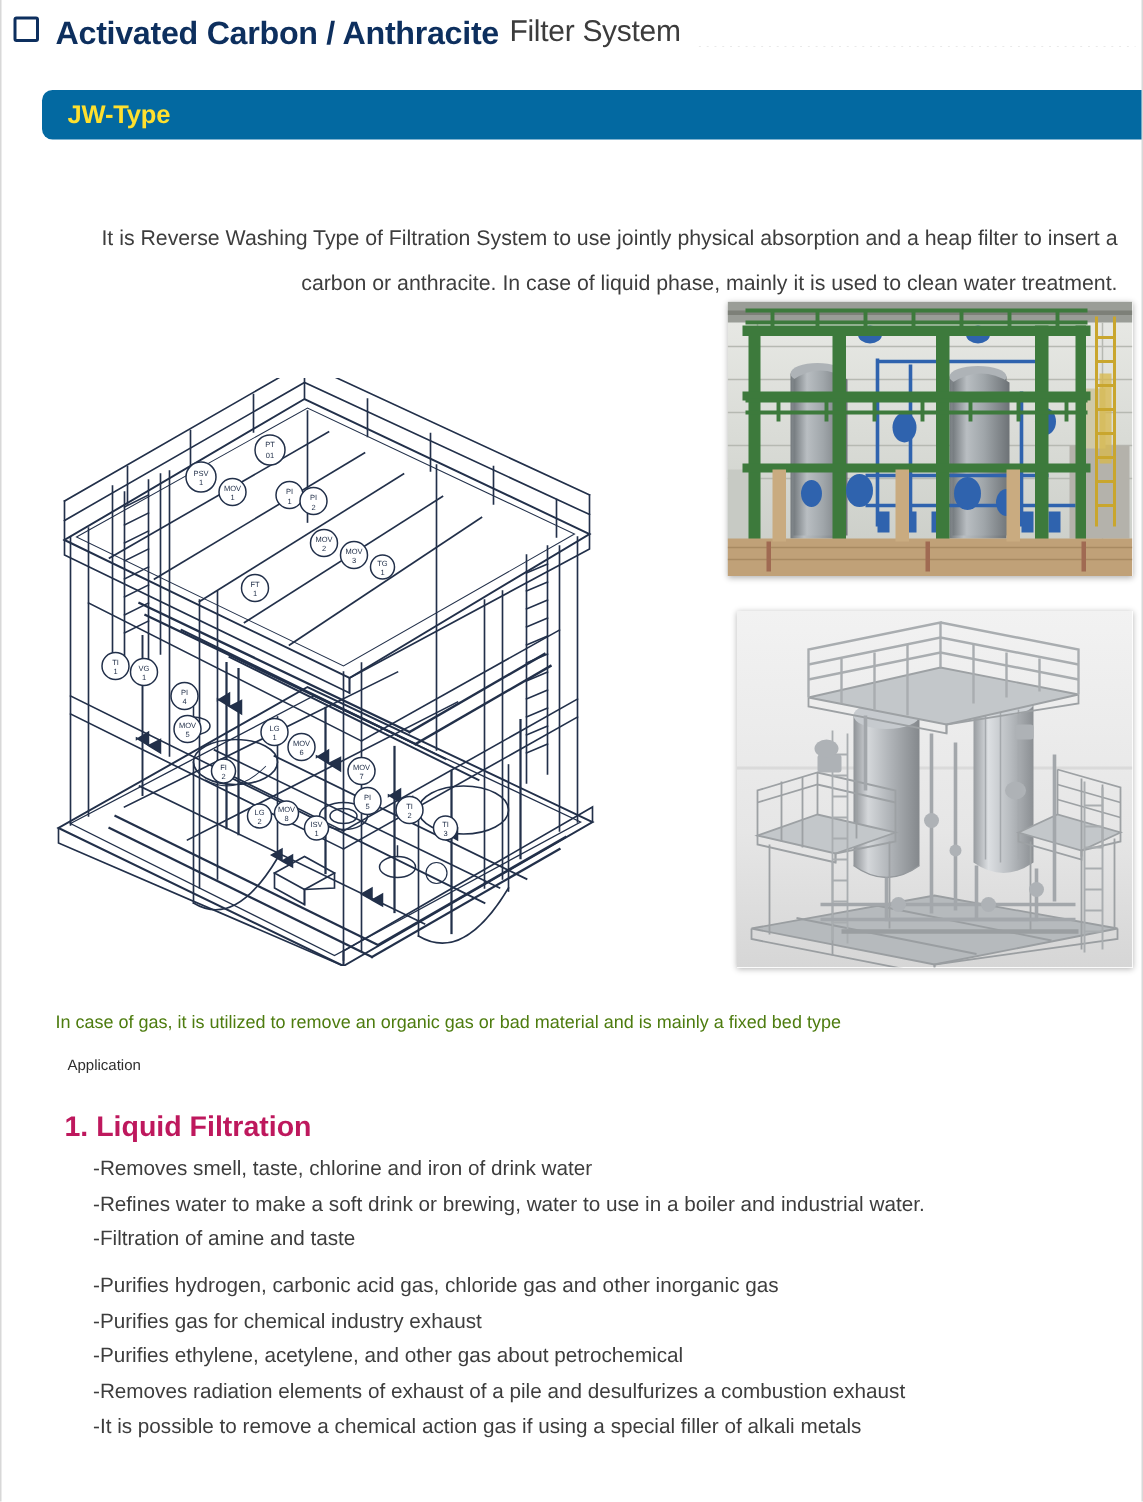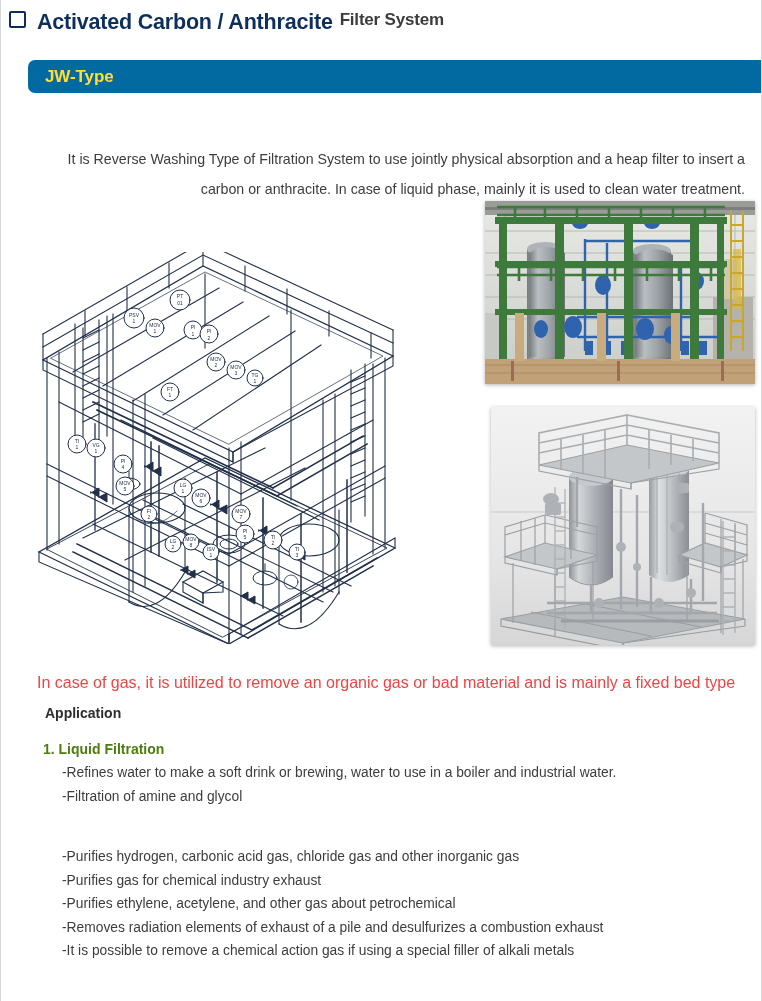--- a/index.html
+++ b/index.html
@@ -23,21 +23,21 @@
   .sq-bullet{
     display:inline-block;width:13px;height:13px;
     border:2px solid #0d2f5e;border-radius:2px;
     margin-right:11px;flex:0 0 auto;position:relative;top:1px;
   }
   .title-primary{
     font-size:21.5px;font-weight:bold;color:#0d2f5e;
     letter-spacing:-0.2px;white-space:nowrap;
   }
   .title-secondary{
-    font-size:17px;font-weight:bold;color:#3c3c3c;
+    font-size:20px;font-weight:normal;color:#3c3c3c;
     letter-spacing:-0.2px;white-space:nowrap;margin-left:7px;
   }
   .leader-dots{
     flex:1 1 auto;margin-left:10px;height:21px;
     background-image:radial-gradient(circle, #333 1.1px, rgba(0,0,0,0) 1.2px);
     background-size:5.2px 100%;
     background-position:0 12px;
     background-repeat:repeat-x;
   }
 
@@ -68,31 +68,31 @@
   .photo{
     position:absolute;overflow:hidden;
     box-shadow:0 1px 4px rgba(0,0,0,0.30);
   }
   .photo svg{display:block;width:100%;height:100%;}
   #photo-plant{left:484px;top:201px;width:270px;height:183px;}
   #photo-render{left:490px;top:407px;width:264px;height:238px;}
 
   
   .gas-note{
-    position:absolute;left:36px;top:674px;font-size:16px;color:#ef4444;
+    position:absolute;left:36px;top:674px;font-size:12px;color:#4d7c0f;
   }
   .app-heading{
-    position:absolute;left:44px;top:705px;font-size:14px;
-    font-weight:bold;color:#2e2e2e;
+    position:absolute;left:44px;top:705px;font-size:10px;
+    font-weight:normal;color:#2e2e2e;
   }
   .section{position:absolute;left:42px;width:700px;}
   #section-liquid{top:741px;}
   #section-gas{top:845px;}
   .section-title{
-    font-size:14px;font-weight:bold;color:#4d7c0f;margin-bottom:4px;
+    font-size:19px;font-weight:bold;color:#be185d;margin-bottom:4px;
   }
   .section-items{margin:0;padding:0;list-style:none;}
   .section-items li{
     font-size:13.8px;line-height:23.5px;color:#3d3d3d;padding-left:19px;
   }
 </style>
 </head>
 <body>
 
 <div class="page-header">
@@ -622,22 +622,23 @@
 </svg>
 </div>
 
 <div class="gas-note">In case of gas, it is utilized to remove an organic gas or bad material and is mainly a fixed bed type</div>
 
 <div class="app-heading">Application</div>
 
 <div class="section" id="section-liquid">
   <div class="section-title">1. Liquid Filtration</div>
   <ul class="section-items">
+    <li>-Removes smell, taste, chlorine and iron of drink water</li>
     <li>-Refines water to make a soft drink or brewing, water to use in a boiler and industrial water.</li>
-    <li>-Filtration of amine and glycol</li>
+    <li>-Filtration of amine and taste</li>
   </ul>
 </div>
 
 <div class="section" id="section-gas">
   <ul class="section-items">
     <li>-Purifies hydrogen, carbonic acid gas, chloride gas and other inorganic gas</li>
     <li>-Purifies gas for chemical industry exhaust</li>
     <li>-Purifies ethylene, acetylene, and other gas about petrochemical</li>
     <li>-Removes radiation elements of exhaust of a pile and desulfurizes a combustion exhaust</li>
     <li>-It is possible to remove a chemical action gas if using a special filler of alkali metals</li>

